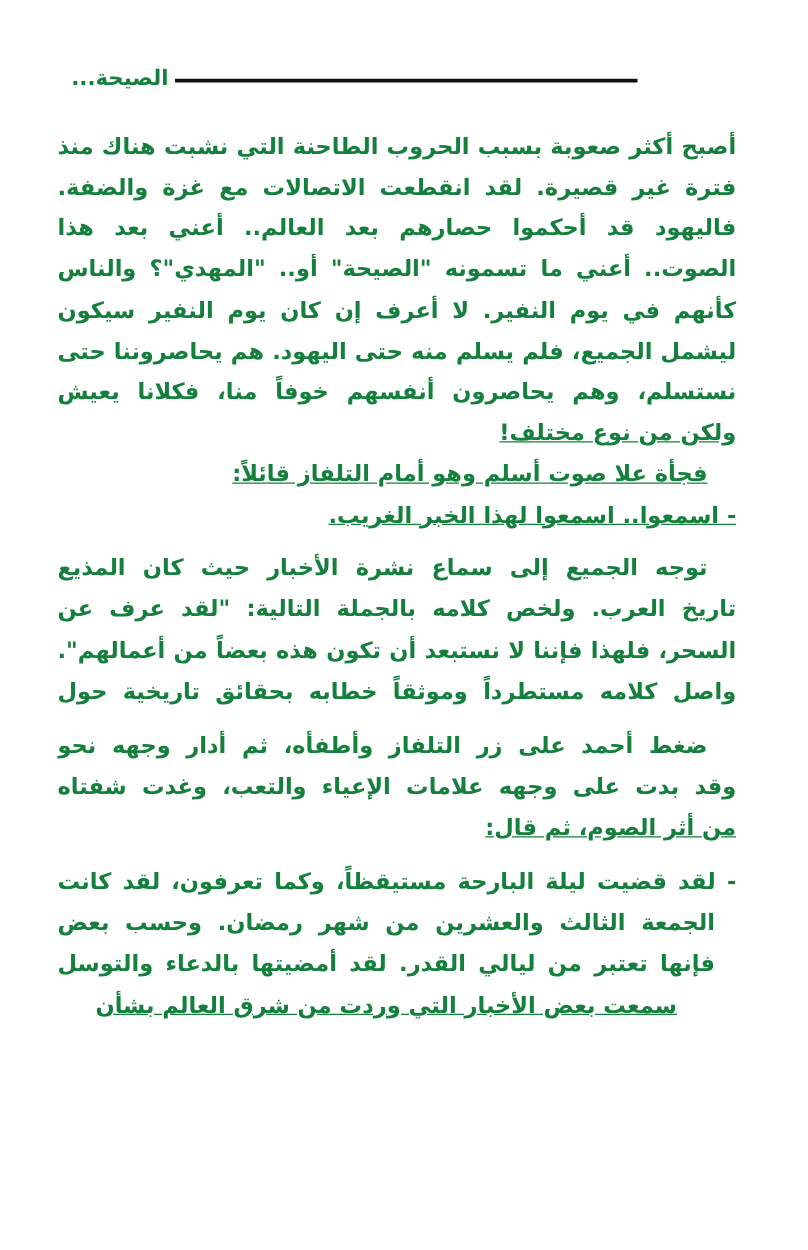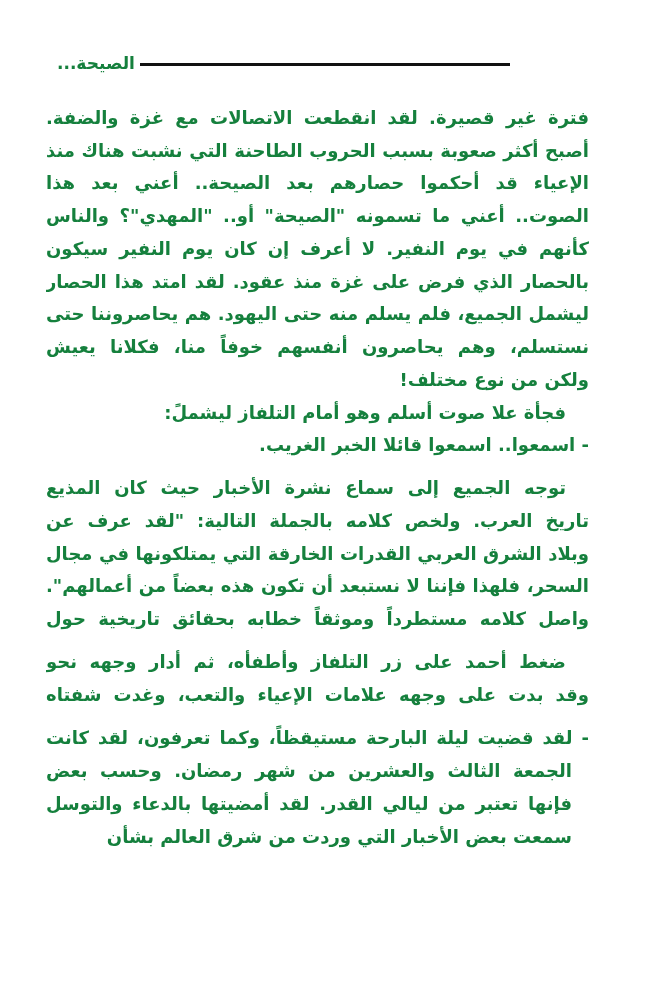--- a/index.html
+++ b/index.html
@@ -51,64 +51,64 @@
     font-size: 18px;
     font-weight: 700;
     line-height: 32.6px;
     text-align: justify;
     text-align-last: justify;
     white-space: normal;
     overflow: hidden;
     max-height: 33px;
   }
   .line.last {
-    text-align: right;
+    text-align: center;
     text-align-last: right;
+    text-decoration: underline;
   }
   .para.indent .line.first { padding-right: 23px; }
   .para.hanging .line:not(.first) { padding-right: 17px; }
 </style>
 </head>
 <body>
 
 <div class="page">
 
   <div class="running-header">
     <span class="title">الصيحة...</span>
     <span class="rule"></span>
   </div>
 
   <div class="page-body">
       <div class="para">
+        <div class="line first">أصبح أكثر صعوبة بسبب الحروب الطاحنة التي نشبت هناك منذ</div>
         <div class="line">فترة غير قصيرة. لقد انقطعت الاتصالات مع غزة والضفة.</div>
-        <div class="line first">أصبح أكثر صعوبة بسبب الحروب الطاحنة التي نشبت هناك منذ</div>
-        <div class="line">الإعياء قد أحكموا حصارهم بعد الصيحة.. أعني بعد هذا</div>
+        <div class="line">فاليهود قد أحكموا حصارهم بعد العالم.. أعني بعد هذا</div>
         <div class="line">الصوت.. أعني ما تسمونه "الصيحة" أو.. "المهدي"؟ والناس هناك</div>
         <div class="line">كأنهم في يوم النفير. لا أعرف إن كان يوم النفير سيكون مختلفاً</div>
-        <div class="line">بالحصار الذي فرض على غزة منذ عقود. لقد امتد هذا الحصار</div>
         <div class="line">ليشمل الجميع، فلم يسلم منه حتى اليهود. هم يحاصروننا حتى</div>
         <div class="line">نستسلم، وهم يحاصرون أنفسهم خوفاً منا، فكلانا يعيش حصاراً،</div>
         <div class="line last">ولكن من نوع مختلف!</div>
       </div>
       <div class="para indent">
-        <div class="line first last">فجأة علا صوت أسلم وهو أمام التلفاز ليشملً:</div>
+        <div class="line first last">فجأة علا صوت أسلم وهو أمام التلفاز قائلاً:</div>
       </div>
       <div class="para hanging">
-        <div class="line first last">- اسمعوا.. اسمعوا قائلا الخبر الغريب.</div>
+        <div class="line first last">- اسمعوا.. اسمعوا لهذا الخبر الغريب.</div>
       </div>
       <div class="para indent space-before">
         <div class="line first">توجه الجميع إلى سماع نشرة الأخبار حيث كان المذيع يستعرض</div>
         <div class="line">تاريخ العرب. ولخص كلامه بالجملة التالية: "لقد عرف عن العرب</div>
-        <div class="line">وبلاد الشرق العربي القدرات الخارقة التي يمتلكونها في مجال</div>
         <div class="line">السحر، فلهذا فإننا لا نستبعد أن تكون هذه بعضاً من أعمالهم". ثم</div>
         <div class="line">واصل كلامه مستطرداً وموثقاً خطابه بحقائق تاريخية حول قدرة</div>
       </div>
       <div class="para indent space-before">
         <div class="line first">ضغط أحمد على زر التلفاز وأطفأه، ثم أدار وجهه نحو أصحابه</div>
         <div class="line">وقد بدت على وجهه علامات الإعياء والتعب، وغدت شفتاه يابستين</div>
+        <div class="line last">من أثر الصوم، ثم قال:</div>
       </div>
       <div class="para hanging space-before">
         <div class="line first">- لقد قضيت ليلة البارحة مستيقظاً، وكما تعرفون، لقد كانت ليلة</div>
         <div class="line">الجمعة الثالث والعشرين من شهر رمضان. وحسب بعض الروايات،</div>
         <div class="line">فإنها تعتبر من ليالي القدر. لقد أمضيتها بالدعاء والتوسل بعد أن</div>
         <div class="line last">سمعت بعض الأخبار التي وردت من شرق العالم بشأن الصوت</div>
       </div>
     </div>
 
 </div>

